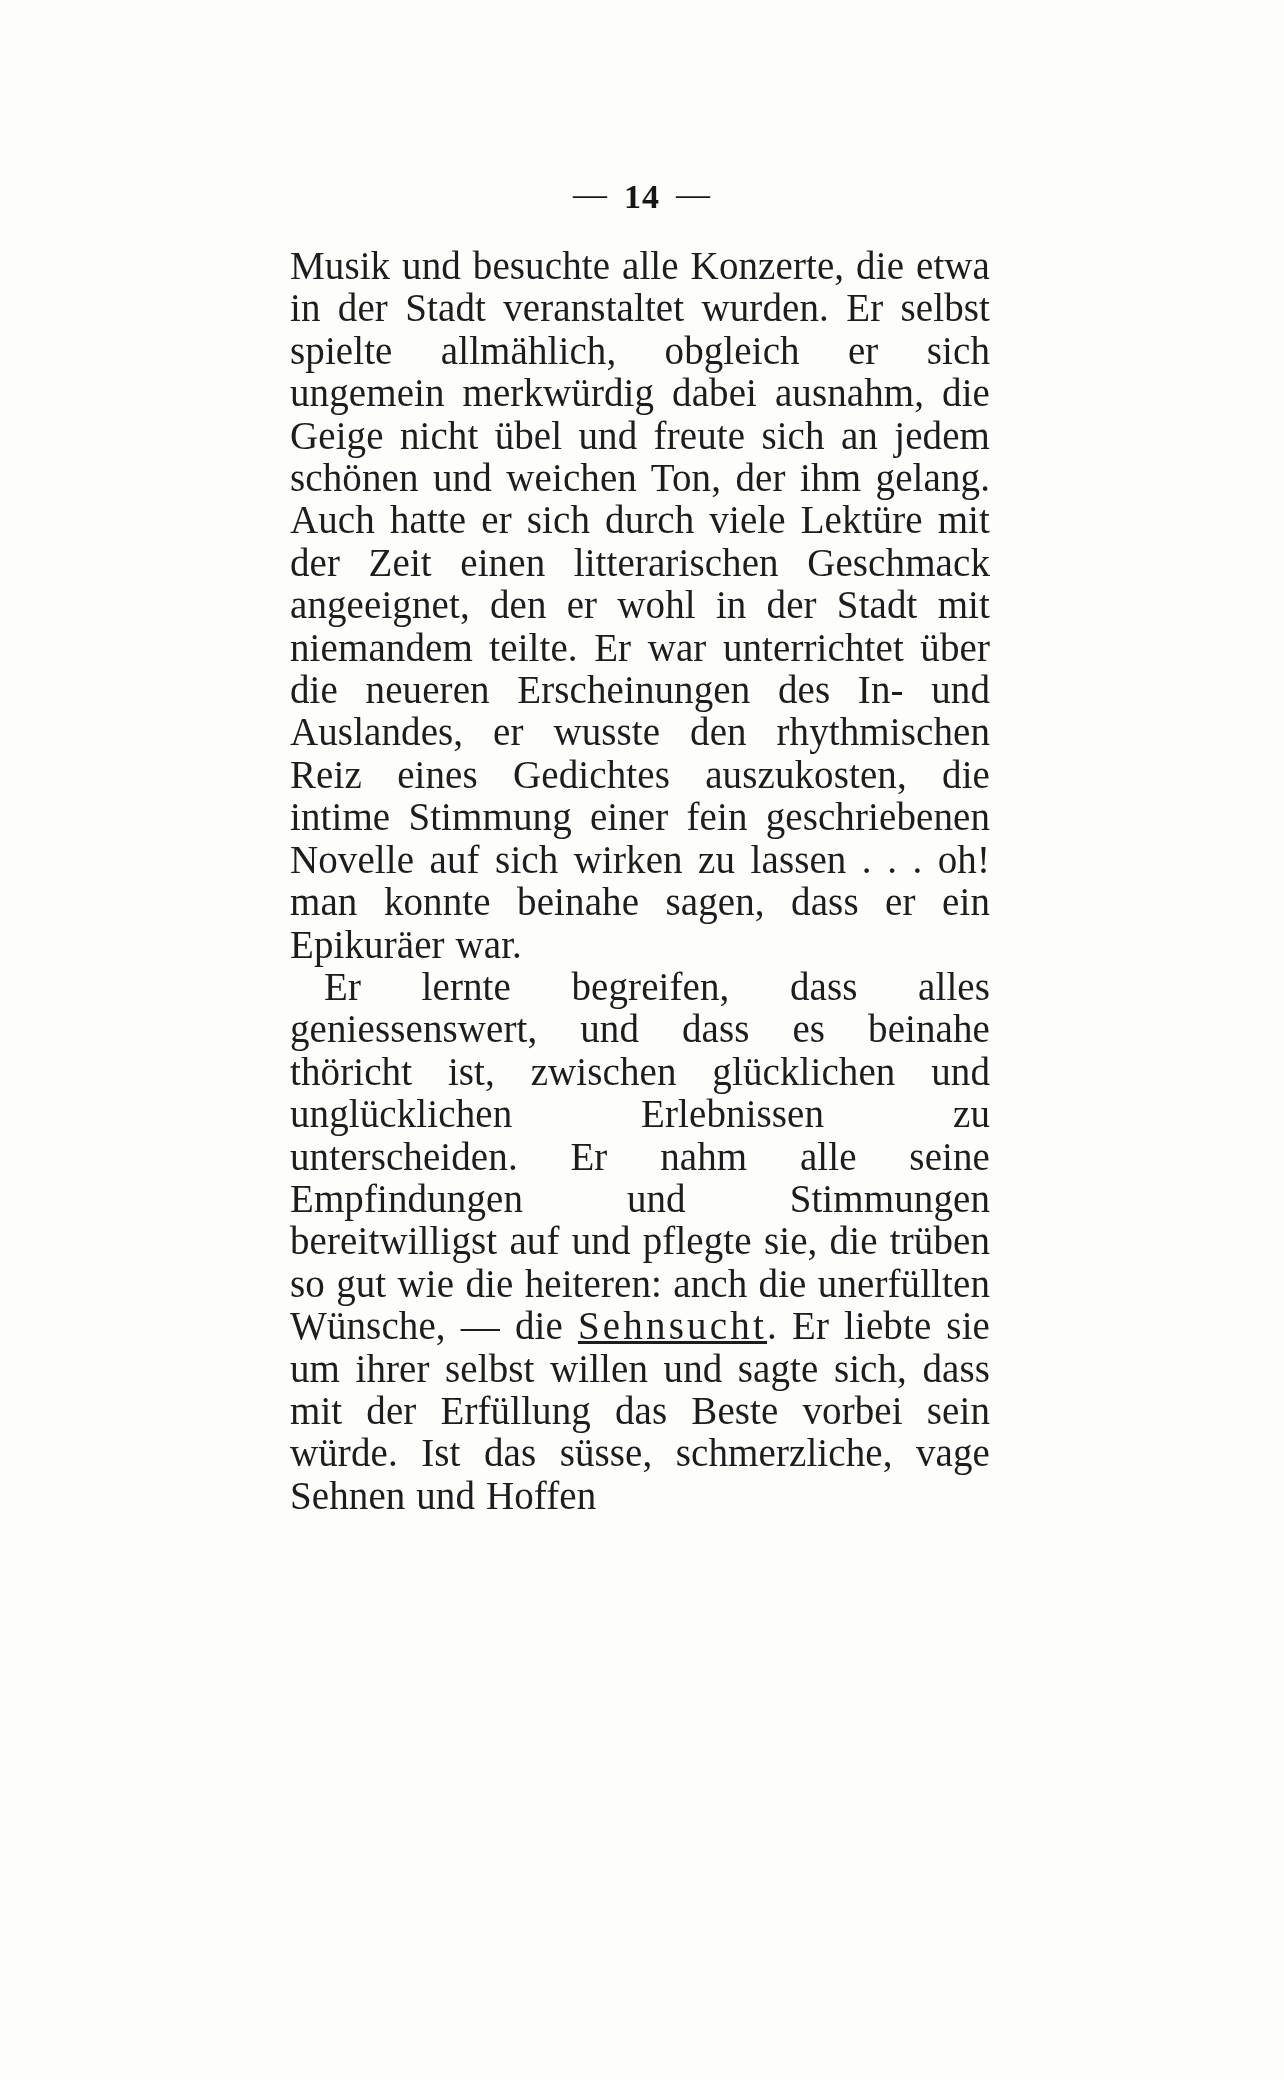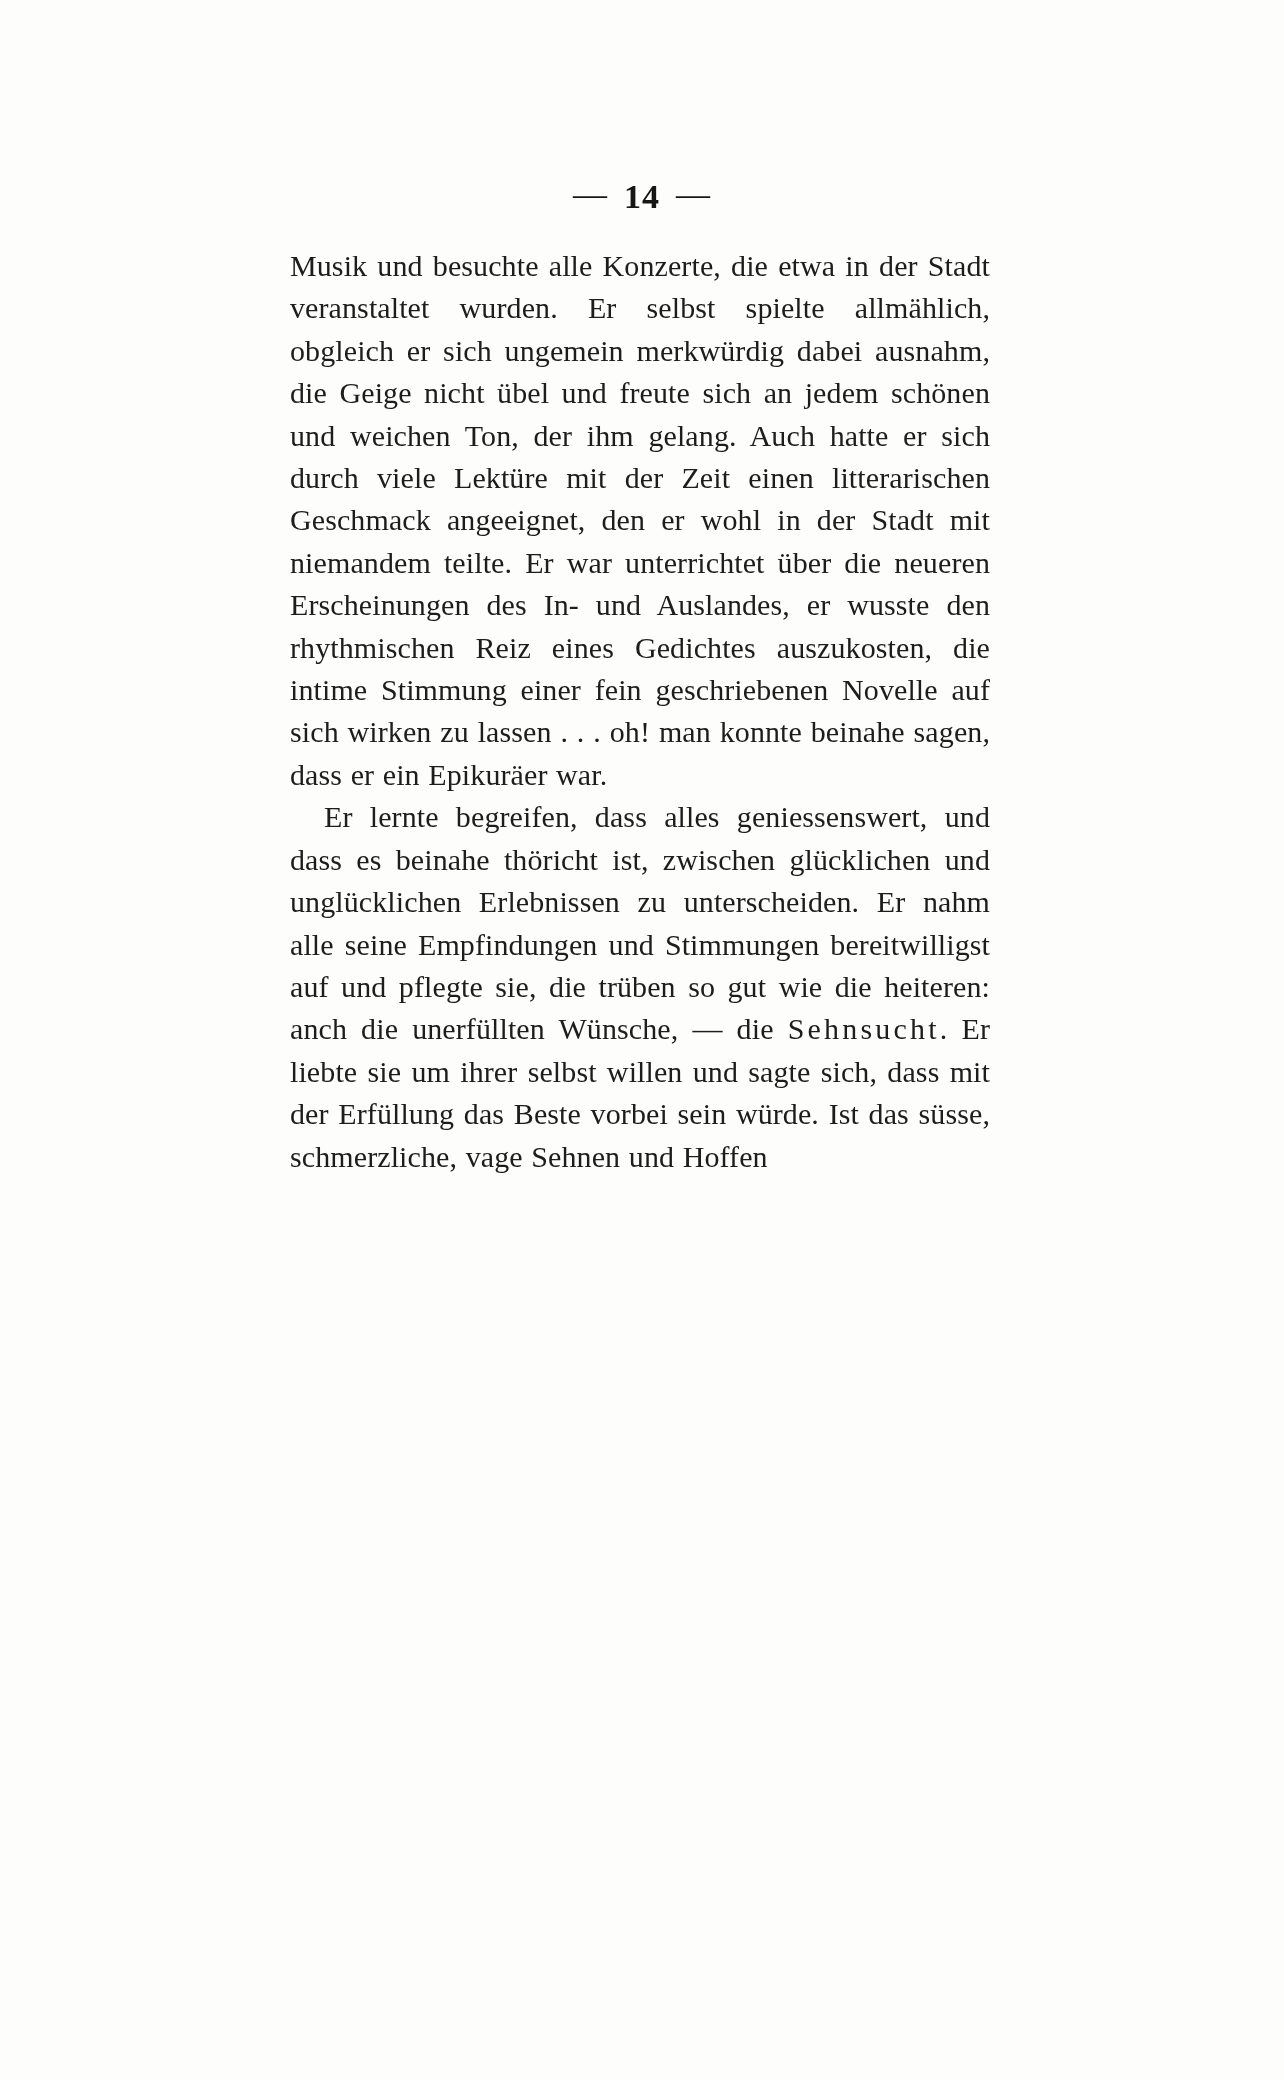--- a/index.html
+++ b/index.html
@@ -38,36 +38,37 @@
     top: -3px;
   }
   .text-column {
     position: absolute;
     top: 245px;
     left: 290px;
     width: 700px;
   }
   p.para {
     margin: 0;
-    font-size: 30px;
+    font-size: 39px;
     line-height: 42.4px;
     text-align: justify;
     text-justify: inter-word;
     letter-spacing: 0.1px;
     word-spacing: 1px;
     color: #1d1d1d;
   }
   p.para.indent {
     text-indent: 34px;
   }
   p.para:last-child {
     
   }
   .spaced {
     letter-spacing: 3.2px;
+    text-decoration: underline;
   }
 </style>
 </head>
 <body>
 
 <div class="page">
 
   <div class="page-header">
     <span class="dash">—</span><span>14</span><span class="dash">—</span>
   </div>

